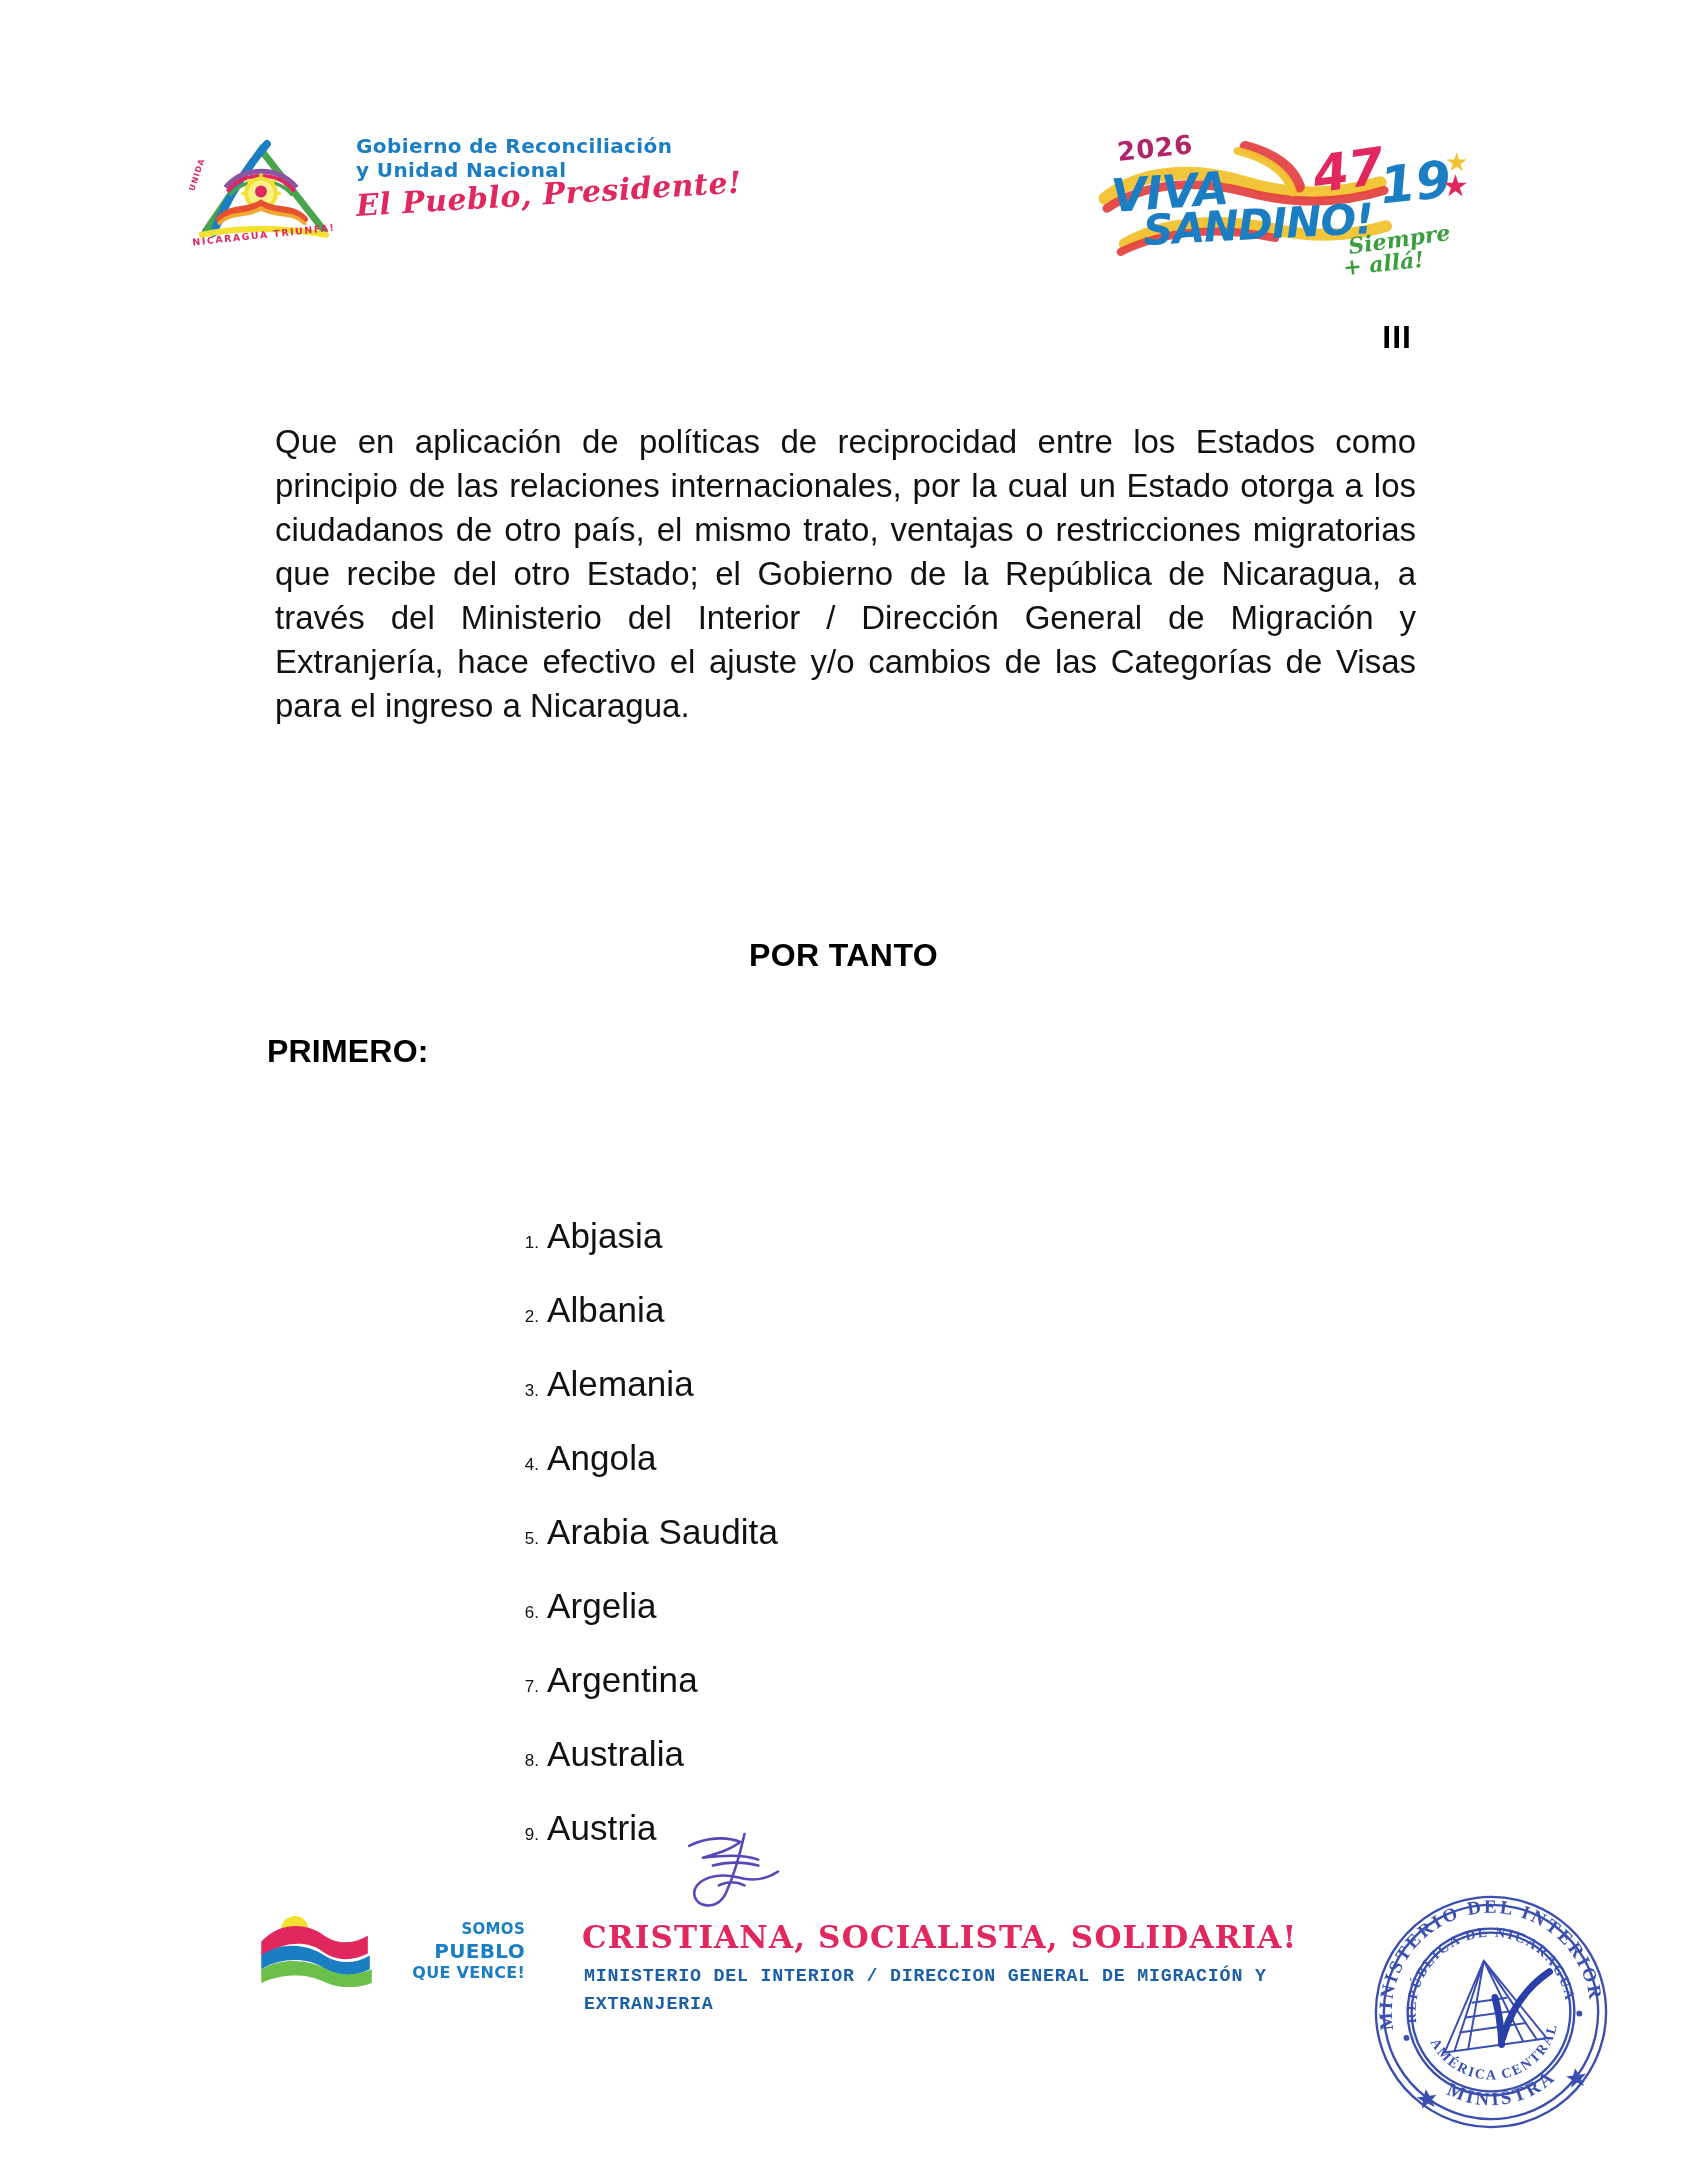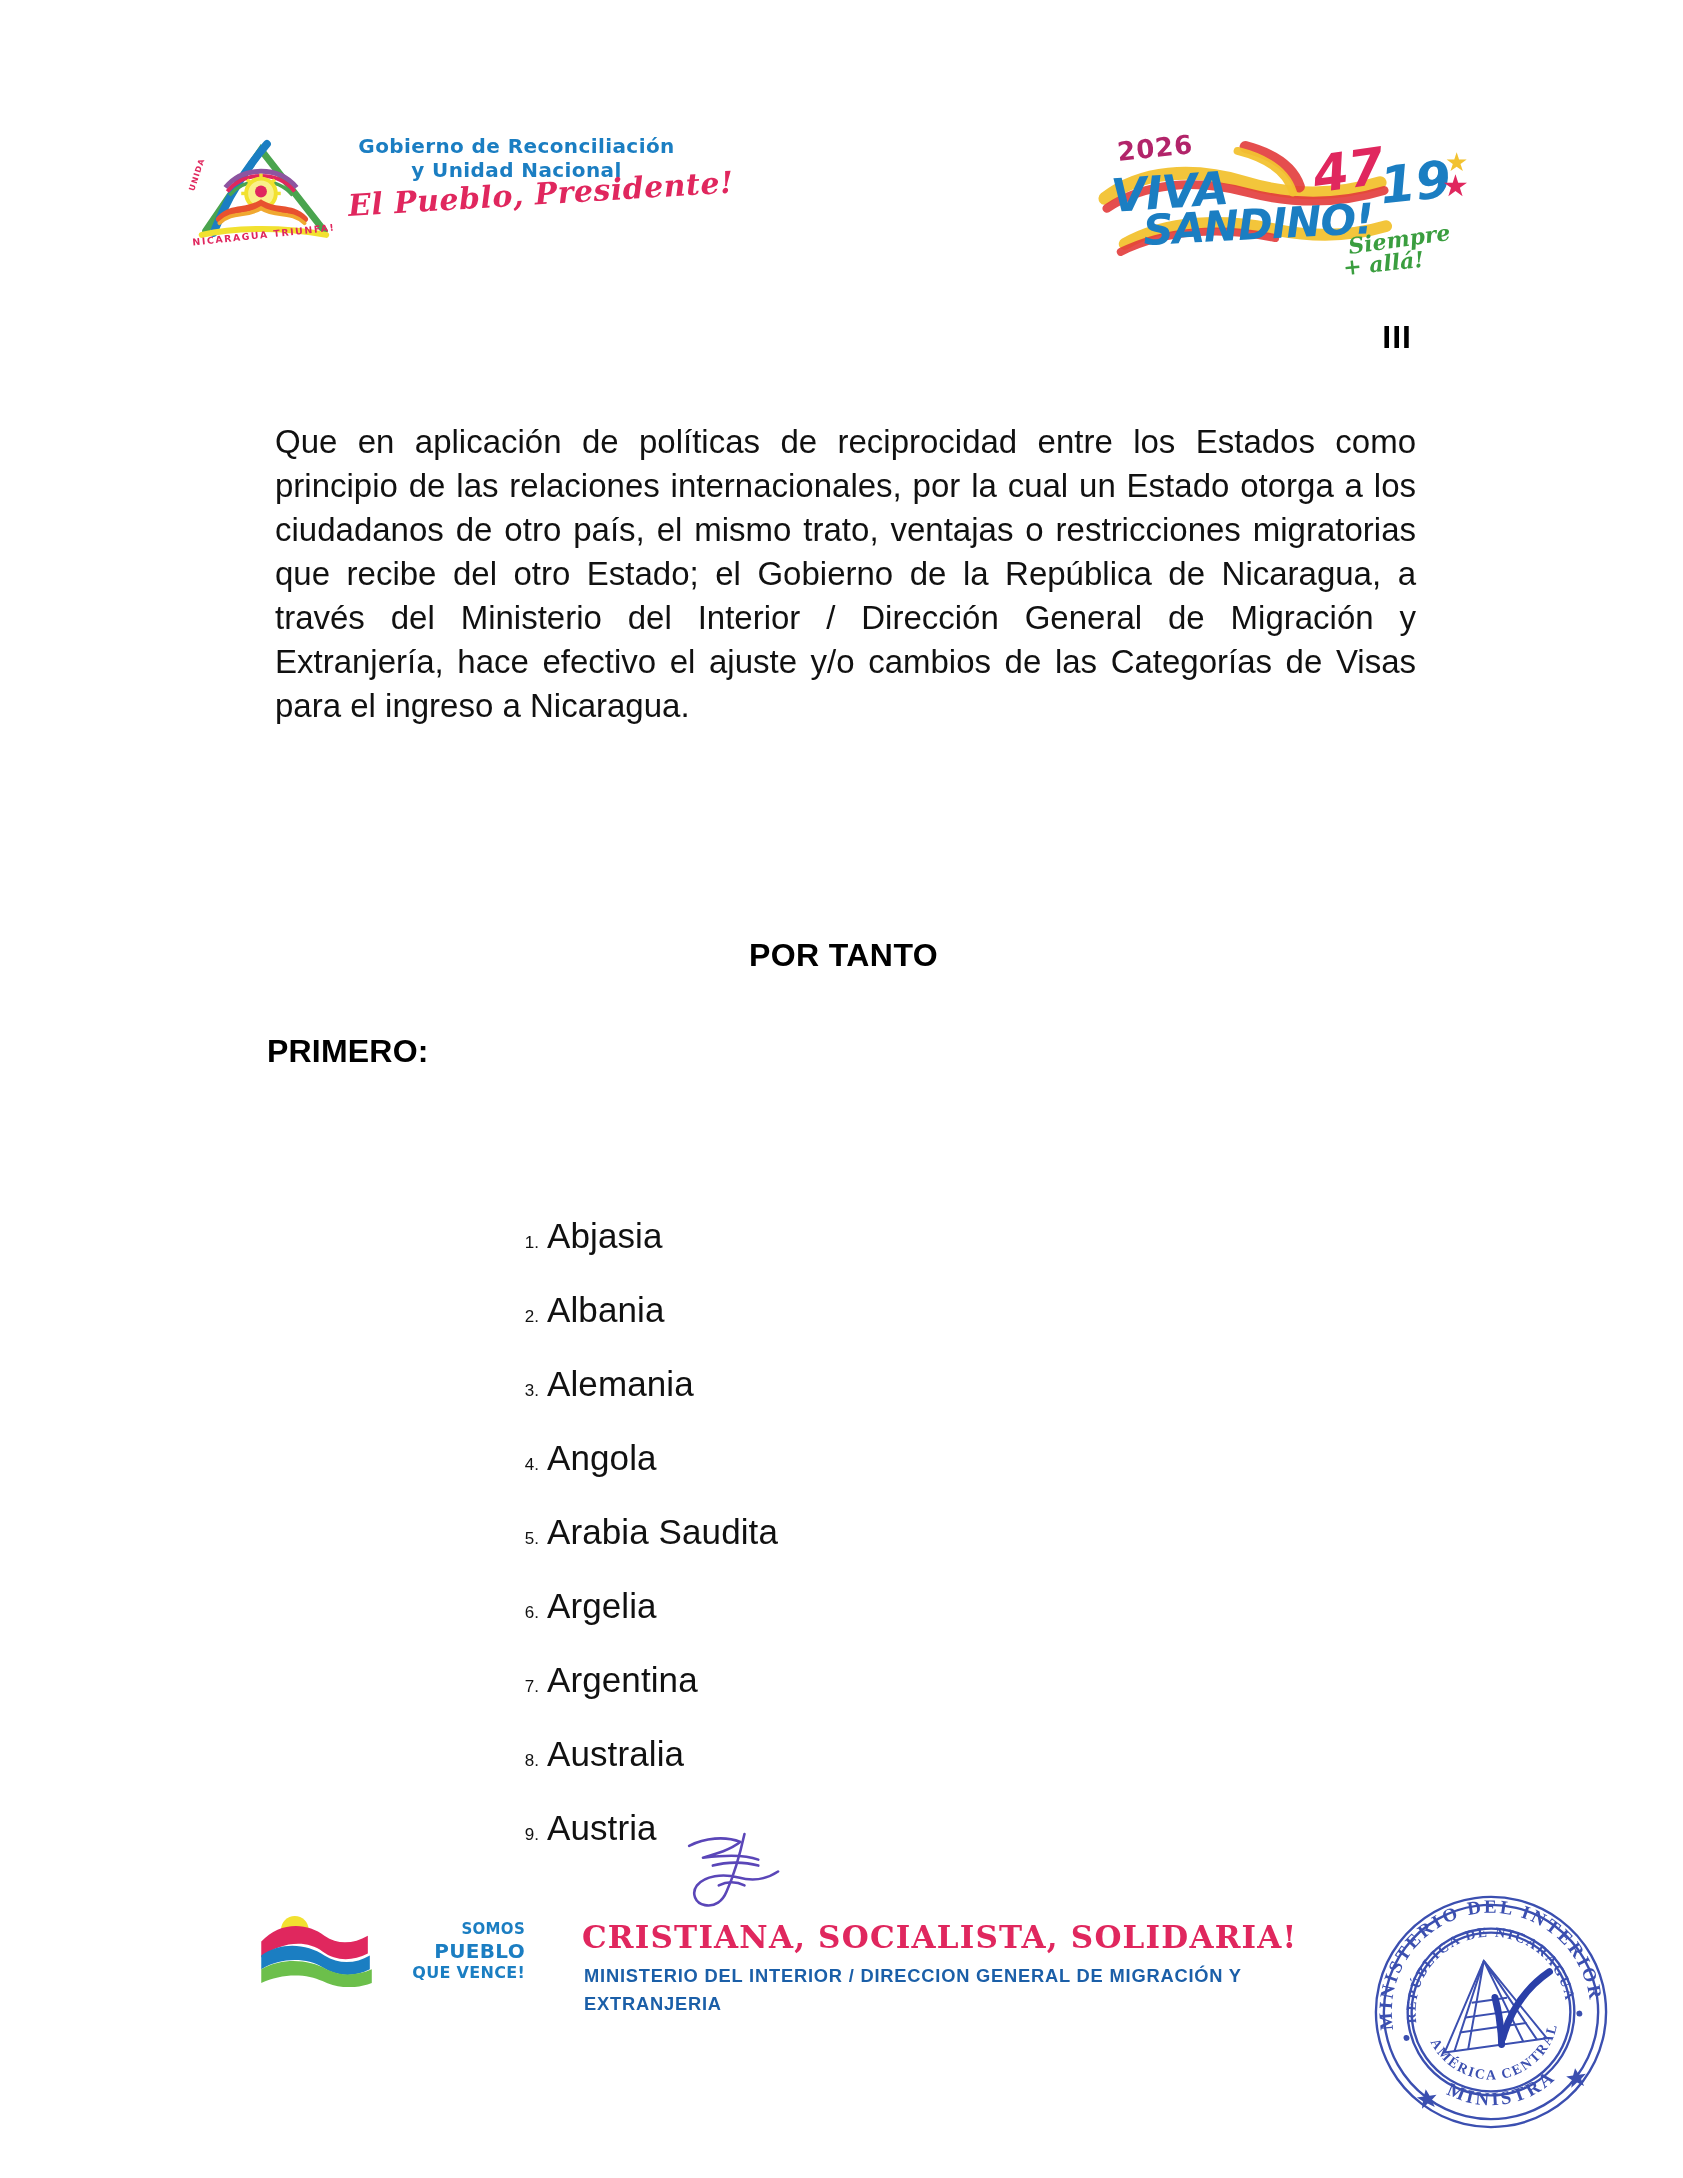--- a/index.html
+++ b/index.html
@@ -35,24 +35,23 @@
   }
   .gov-emblem {
     position: absolute;
     left: 0;
     top: 2px;
     width: 168px;
     height: 104px;
   }
   .gov-text-block {
     position: absolute;
-    left: 172px;
+    left: 180px;
     top: 0px;
     width: 337px;
-    text-align: center;
   }
   .gov-line1, .gov-line2 {
     font-family: "DejaVu Sans", sans-serif;
     font-weight: bold;
     font-size: 20px;
     letter-spacing: 0.4px;
     color: #1b7ec2;
     line-height: 24px;
     white-space: nowrap;
   }
@@ -341,21 +340,21 @@
     color: #e0275e;
     letter-spacing: 1.2px;
     white-space: nowrap;
     text-align: center;
   }
   .footer-ministry {
     position: absolute;
     left: 584px;
     top: 1962px;
     width: 832px;
-    font-family: Liberation Sans, sans-serif;
+    font-family: Liberation Mono, monospace;
     font-weight: bold;
     font-size: 18.3px;
     line-height: 28px;
     color: #1b5fa8;
     letter-spacing: 0.8px;
   }
 
   
   .seal {
     position: absolute;

